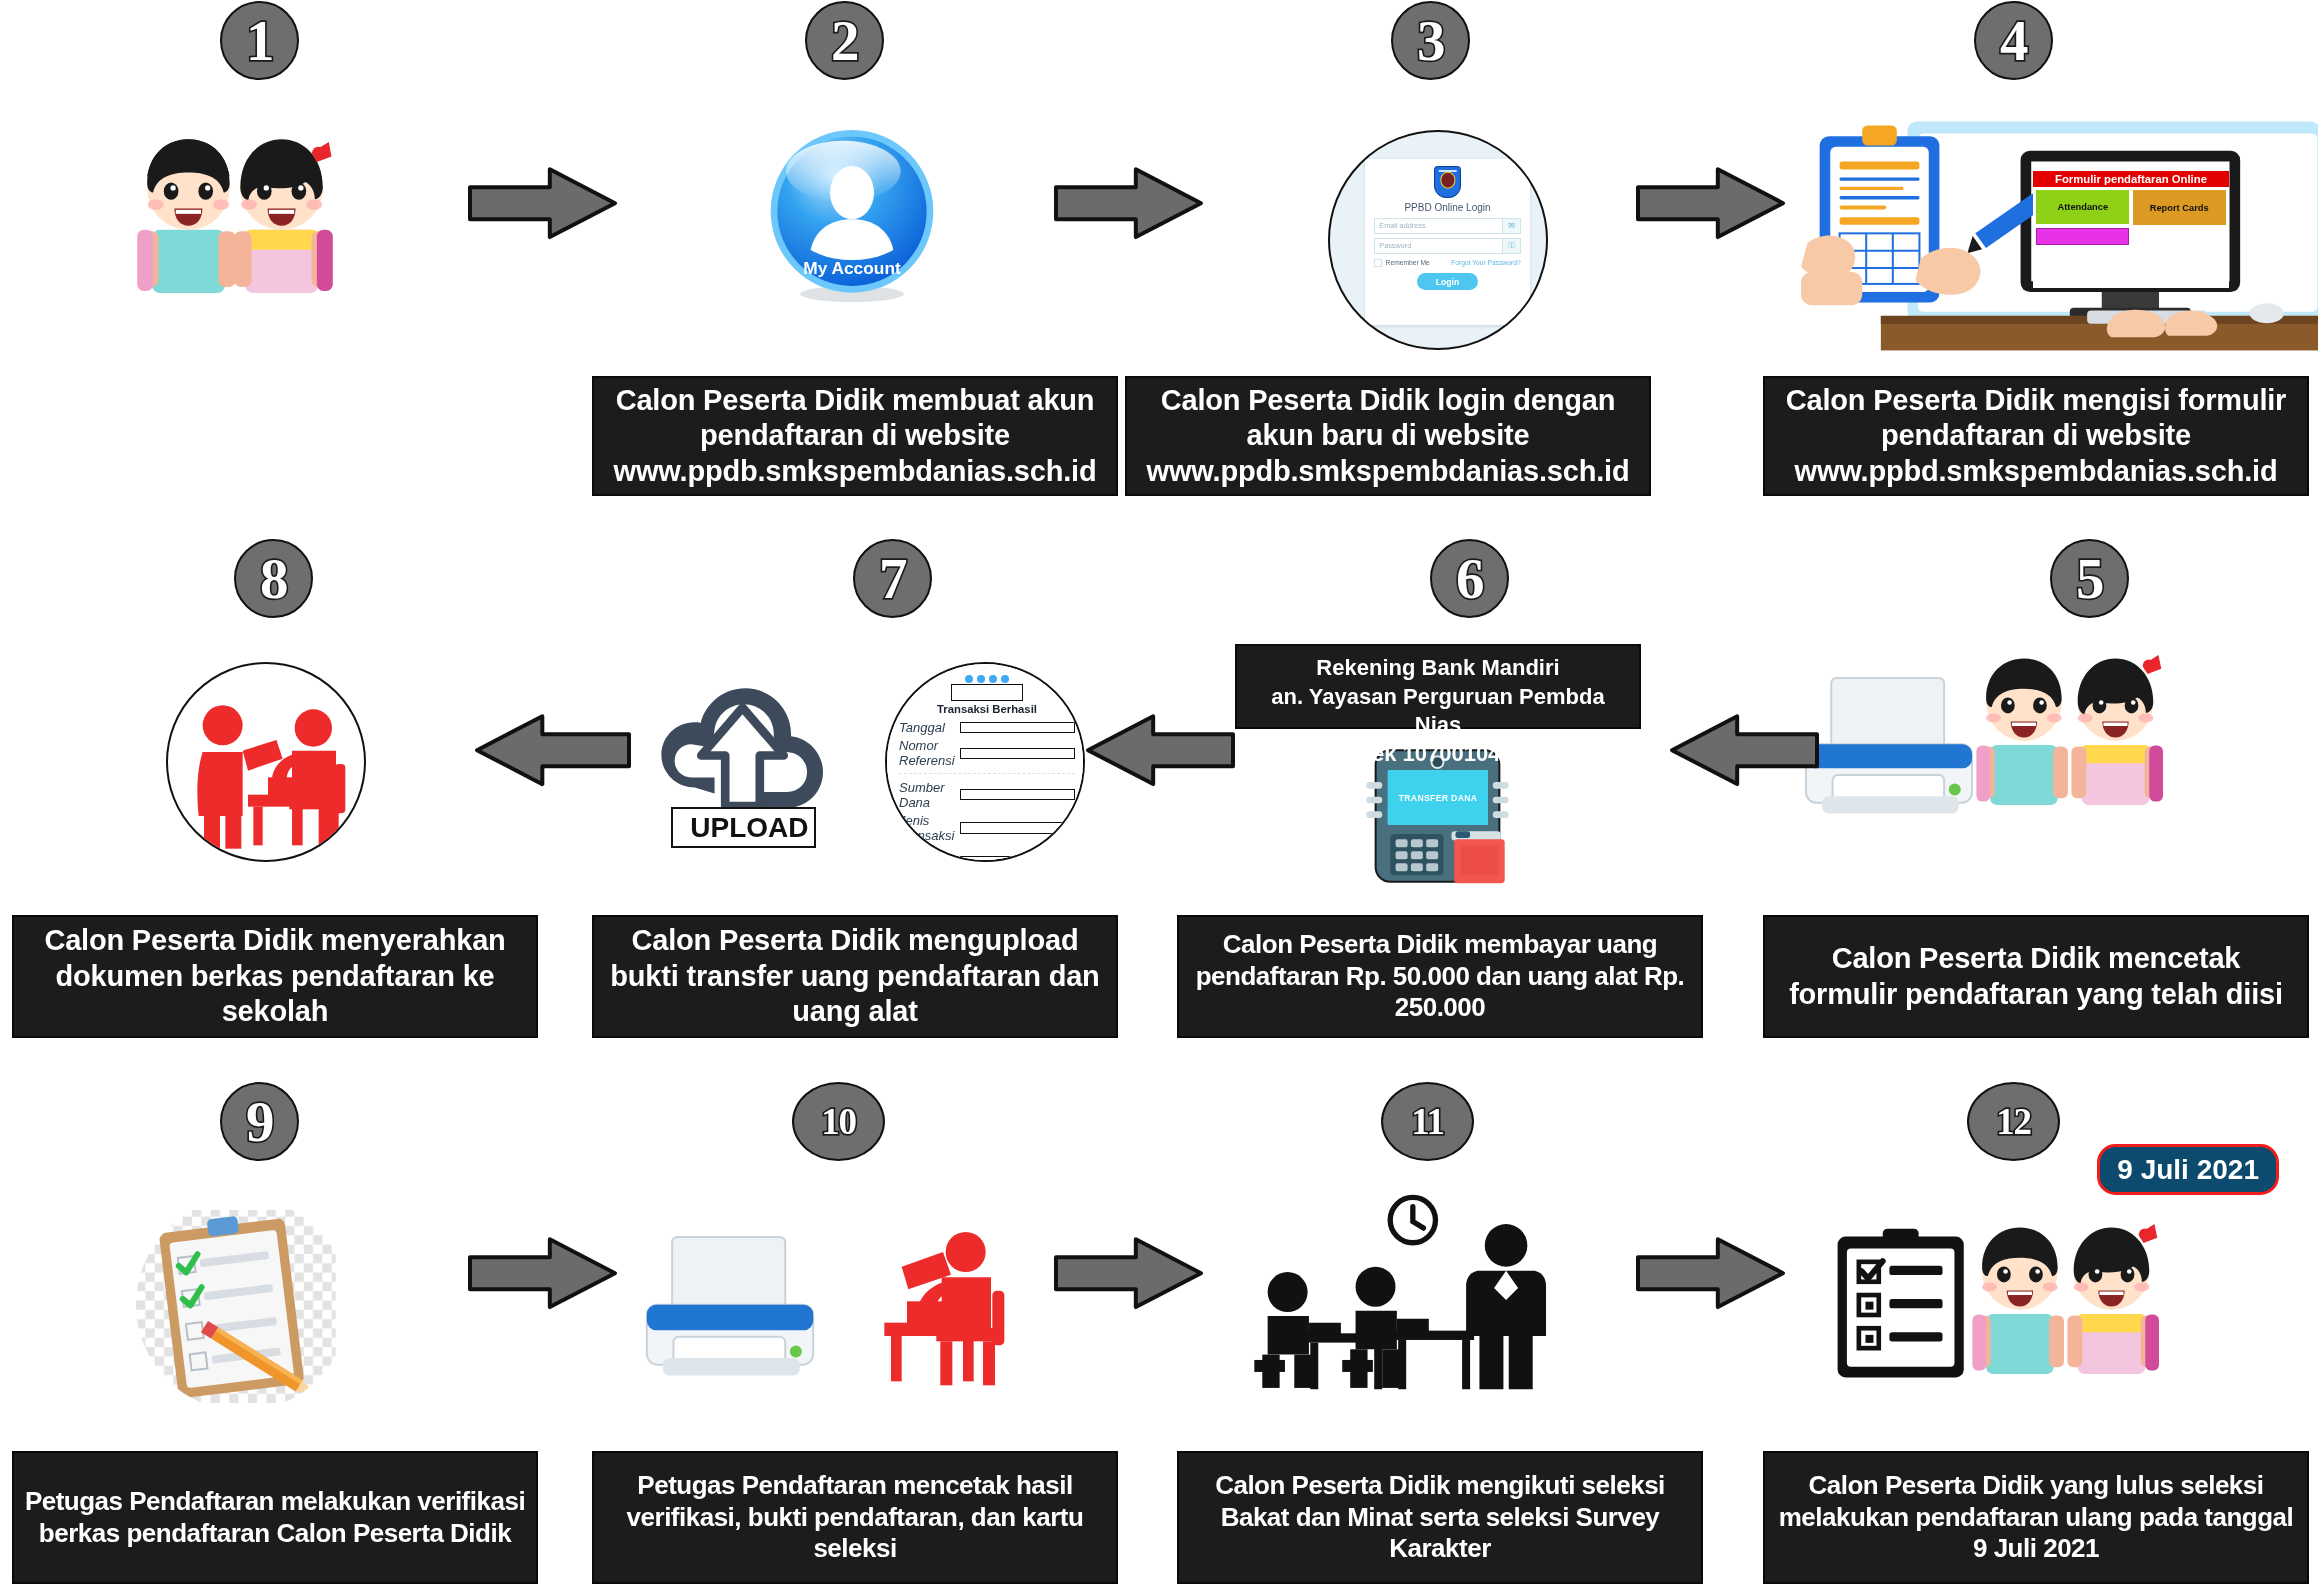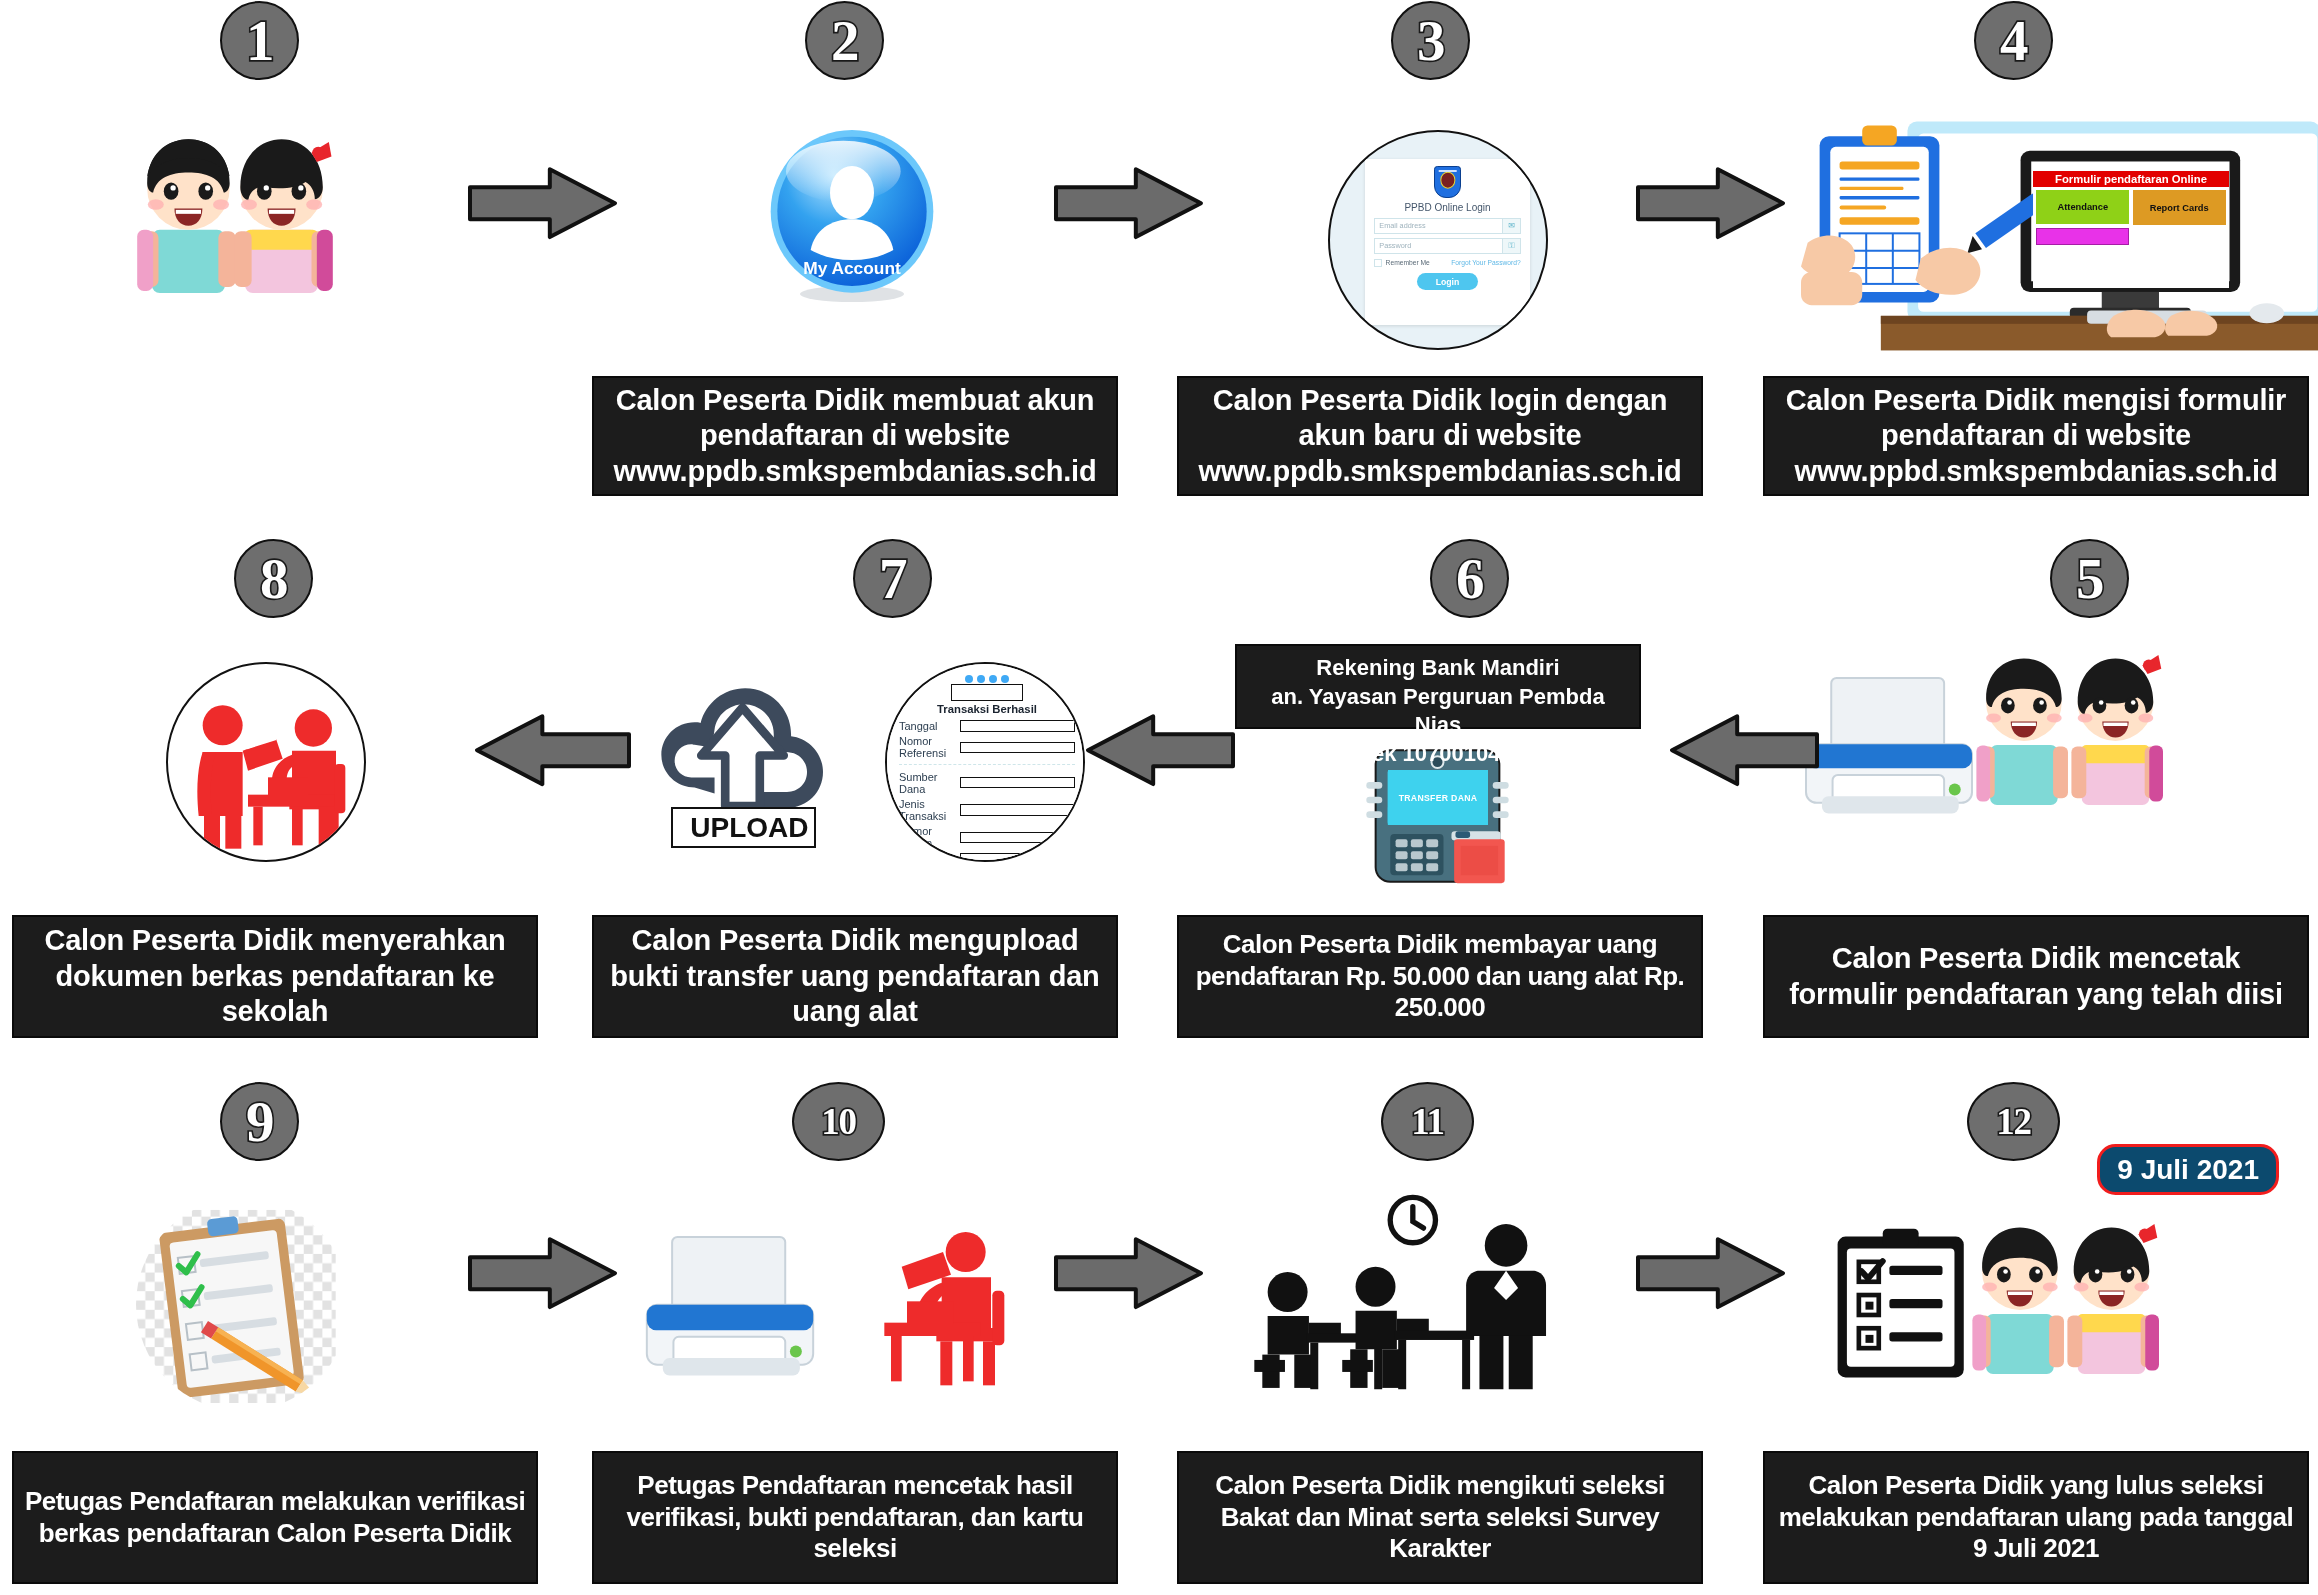--- a/index.html
+++ b/index.html
@@ -142,21 +142,21 @@
   .mon-screen { position:absolute; background:#fff; }
   .mon-hdr { background:#e20000; color:#fff; font-size:11.3px; font-weight:700; text-align:center; padding:2px 0; }
   .mon-green { background:#8fd117; color:#111; font-size:9.3px; font-weight:700; text-align:center; padding:12px 0; }
   .mon-orange { background:#dd9a23; color:#111; font-size:9.3px; font-weight:700; text-align:center; padding:12.6px 0; }
   .mon-pink { background:#e832e8; height:17.3px; border:0.7px solid #a71ca7; }
 
   
   .slip { position:absolute; background:#fff; }
   .slip-title { font-size:11.3px; font-weight:700; color:#1b2430; text-align:center; }
   .slip-row { display:flex; align-items:center; margin-bottom:3.3px; }
-  .slip-lbl { font-size:11px; color:#2c3e50; width:61px; }
+  .slip-lbl { font-size:13px; color:#2c3e50; width:61px;font-style:italic; }
   .slip-bar { flex:1; height:11.3px; border:1.3px solid #111; background:#fff; }
 
   
   .edc-screen {
     position:absolute; background:#3ed2ee; color:#fff;
     font-size:8.7px; font-weight:700; letter-spacing:0.3px;
     display:flex; align-items:center; justify-content:center;
   }
 
   
@@ -266,21 +266,21 @@
         <div class="ic">⚿</div>
       </div>
       <div class="login-row">
         <div class="cb"></div>
         <div class="rm">Remember Me</div>
         <div class="fp">Forgot Your Password?</div>
       </div>
       <div class="login-btn">Login</div>
     </div>
   </div>
-  <div class="caption" style="left:1177px; top:376px; width:526px; height:120px;">Calon Peserta Didik login dengan akun baru di website www.ppdb.smkspembdanias.sch.id</div>
+  <div class="caption" style="left:1125px; top:376px; width:526px; height:120px;">Calon Peserta Didik login dengan akun baru di website www.ppdb.smkspembdanias.sch.id</div>
 
   <svg class="arrow" style="left:1634px; top:165px; width:153px; height:77px;" viewBox="0 0 230 115">
     <path d="M6 33h120V6l98 51-98 51V81H6z" fill="#6b6b6b" stroke="#111" stroke-width="6" stroke-linejoin="round"></path>
   </svg>
 
   <div class="num-circle" style="left:1974px; top:1.3px;">
     <span>4</span>
   </div>
   <div class="ill" style="left:1801px; top:116px; width:519px; height:240px;">
     <svg style="position:absolute; left:0; top:0; width:519px; height:240px;" viewBox="0 0 780 360">

